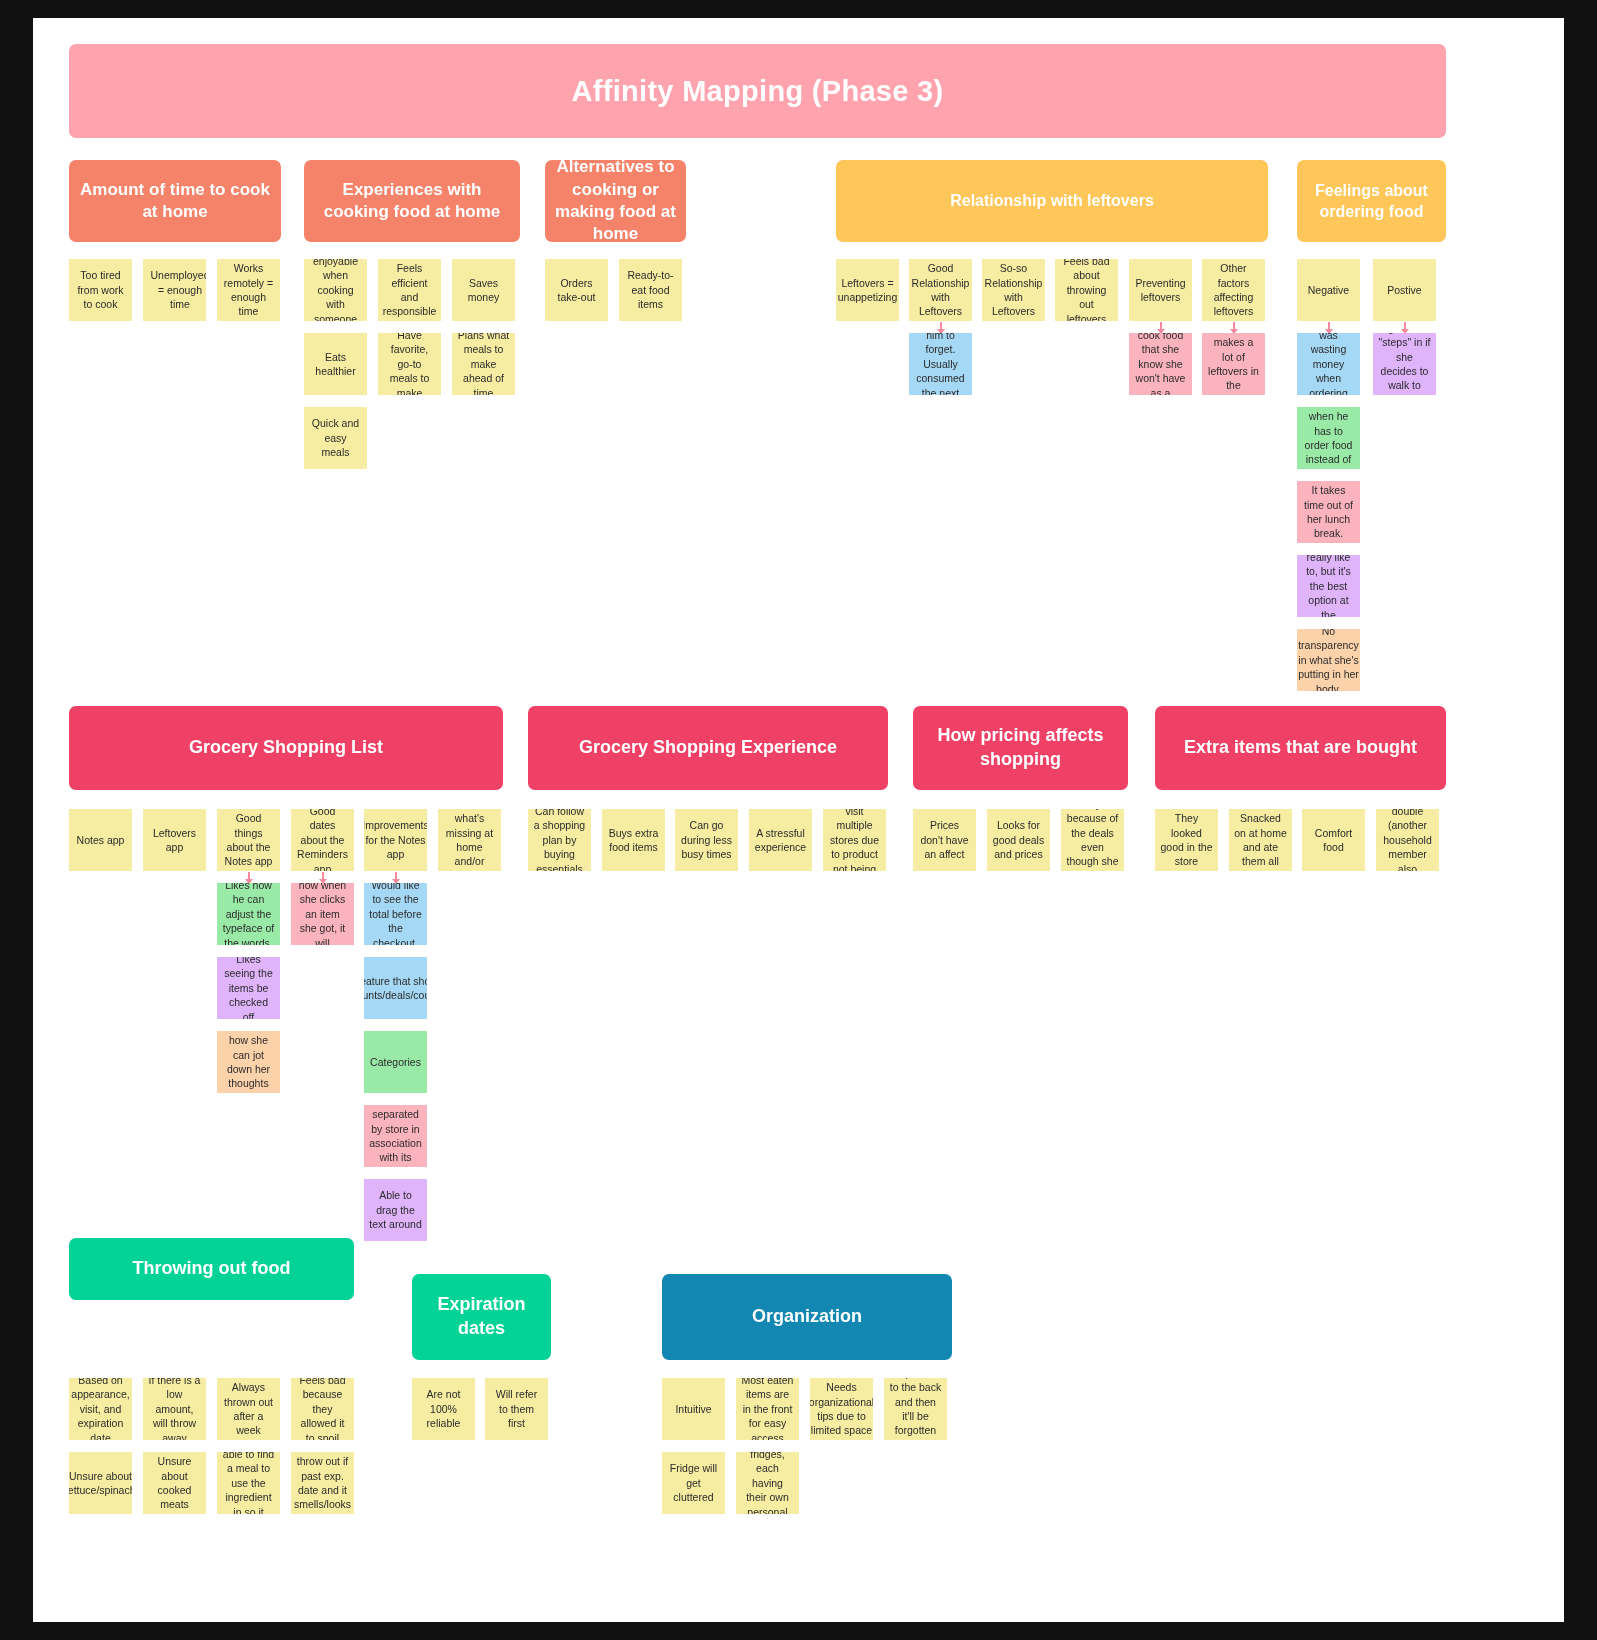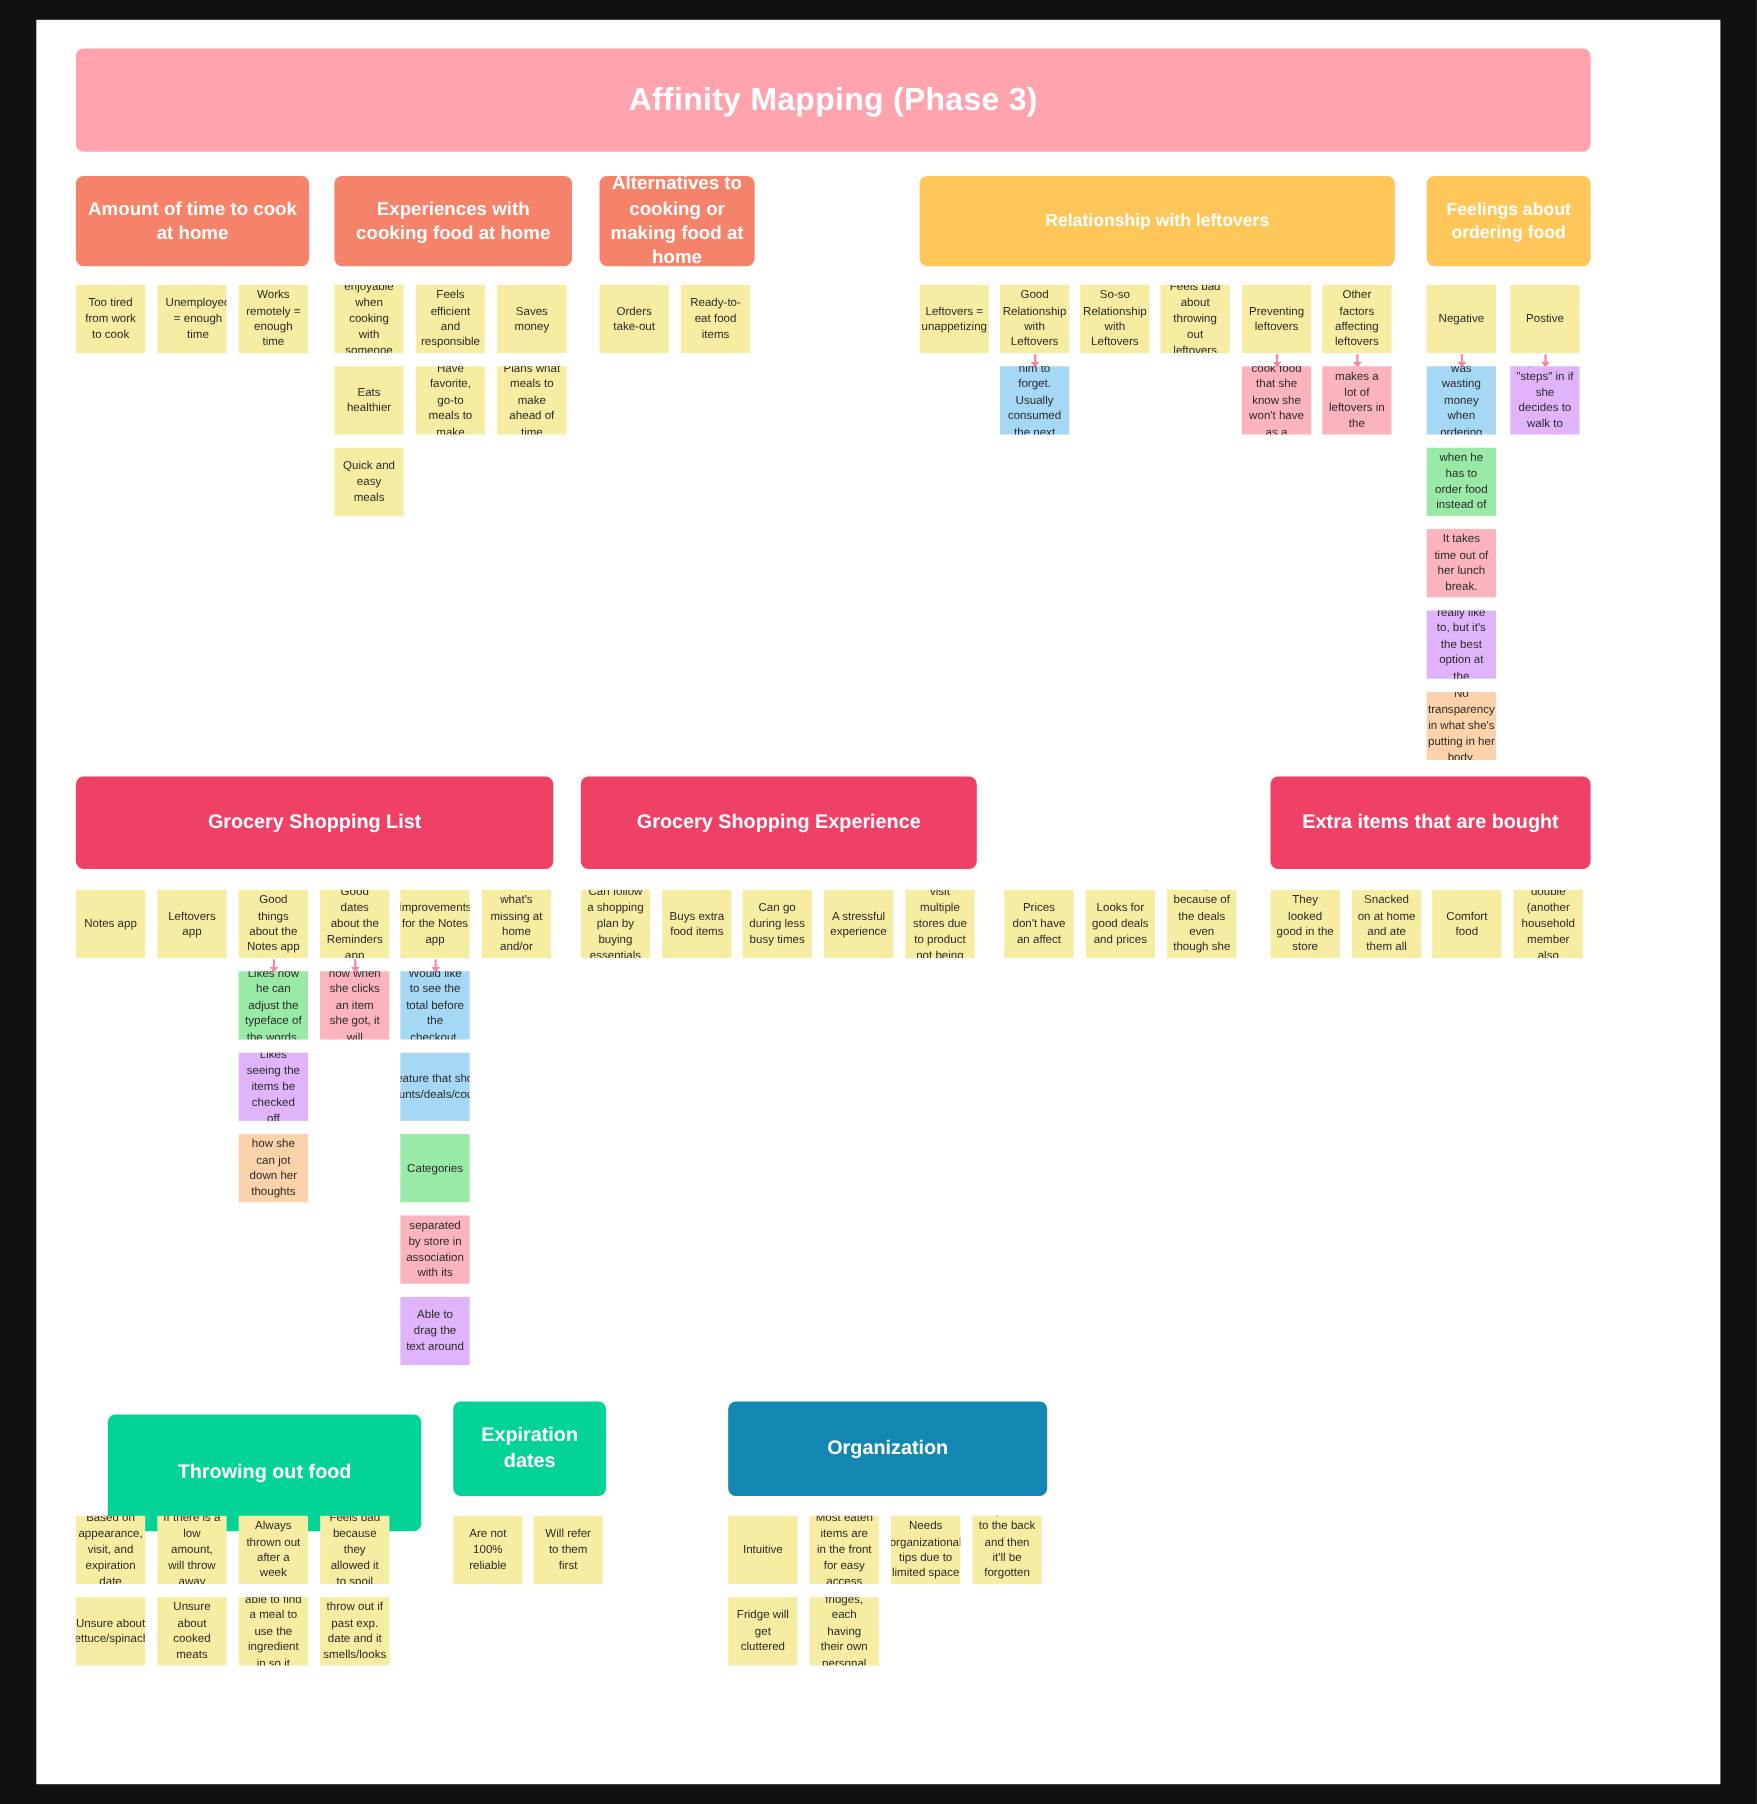--- a/index.html
+++ b/index.html
@@ -210,20 +210,23 @@
   <div class="note n-purple" style="left:1340px; top:315px; width:63px; height:62px;">
         <span>She can get her "steps" in if she decides to walk to pick-up her food.</span>
       </div>
 
   <div class="cat crimson" style="left:36px; top:688px; width:434px; height:84px;">
     <span>Grocery Shopping List</span>
   </div>
   <div class="cat crimson" style="left:495px; top:688px; width:360px; height:84px;">
     <span>Grocery Shopping Experience</span>
   </div>
+  <div class="cat crimson" style="left:880px; top:688px; width:215px; height:84px;">
+    <span>How pricing affects shopping</span>
+  </div>
   <div class="cat crimson" style="left:1122px; top:688px; width:291px; height:84px;">
     <span>Extra items that are bought</span>
   </div>
 
   <div class="note n-yellow" style="left:36px; top:791px; width:63px; height:62px;">
         <span>Notes app</span>
       </div>
   <div class="note n-yellow" style="left:110px; top:791px; width:63px; height:62px;">
         <span>Leftovers app</span>
       </div>
@@ -306,21 +309,21 @@
   <div class="note n-yellow" style="left:1196px; top:791px; width:63px; height:62px;">
         <span>Snacked on at home and ate them all</span>
       </div>
   <div class="note n-yellow" style="left:1269px; top:791px; width:63px; height:62px;">
         <span>Comfort food</span>
       </div>
   <div class="note n-yellow" style="left:1343px; top:791px; width:63px; height:62px;">
         <span>Bought double (another household member also bought it)</span>
       </div>
 
-  <div class="cat green" style="left:36px; top:1268px; width:285px; height:106px;margin-left:29px;">
+  <div class="cat green" style="left:36px; top:1220px; width:285px; height:62px;">
     <span>Throwing out food</span>
   </div>
   <div class="cat green" style="left:379px; top:1256px; width:139px; height:86px;">
     <span>Expiration dates</span>
   </div>
   <div class="cat blue" style="left:629px; top:1256px; width:290px; height:86px;">
     <span>Organization</span>
   </div>
 
   <div class="note n-yellow" style="left:36px; top:1360px; width:63px; height:62px;">

